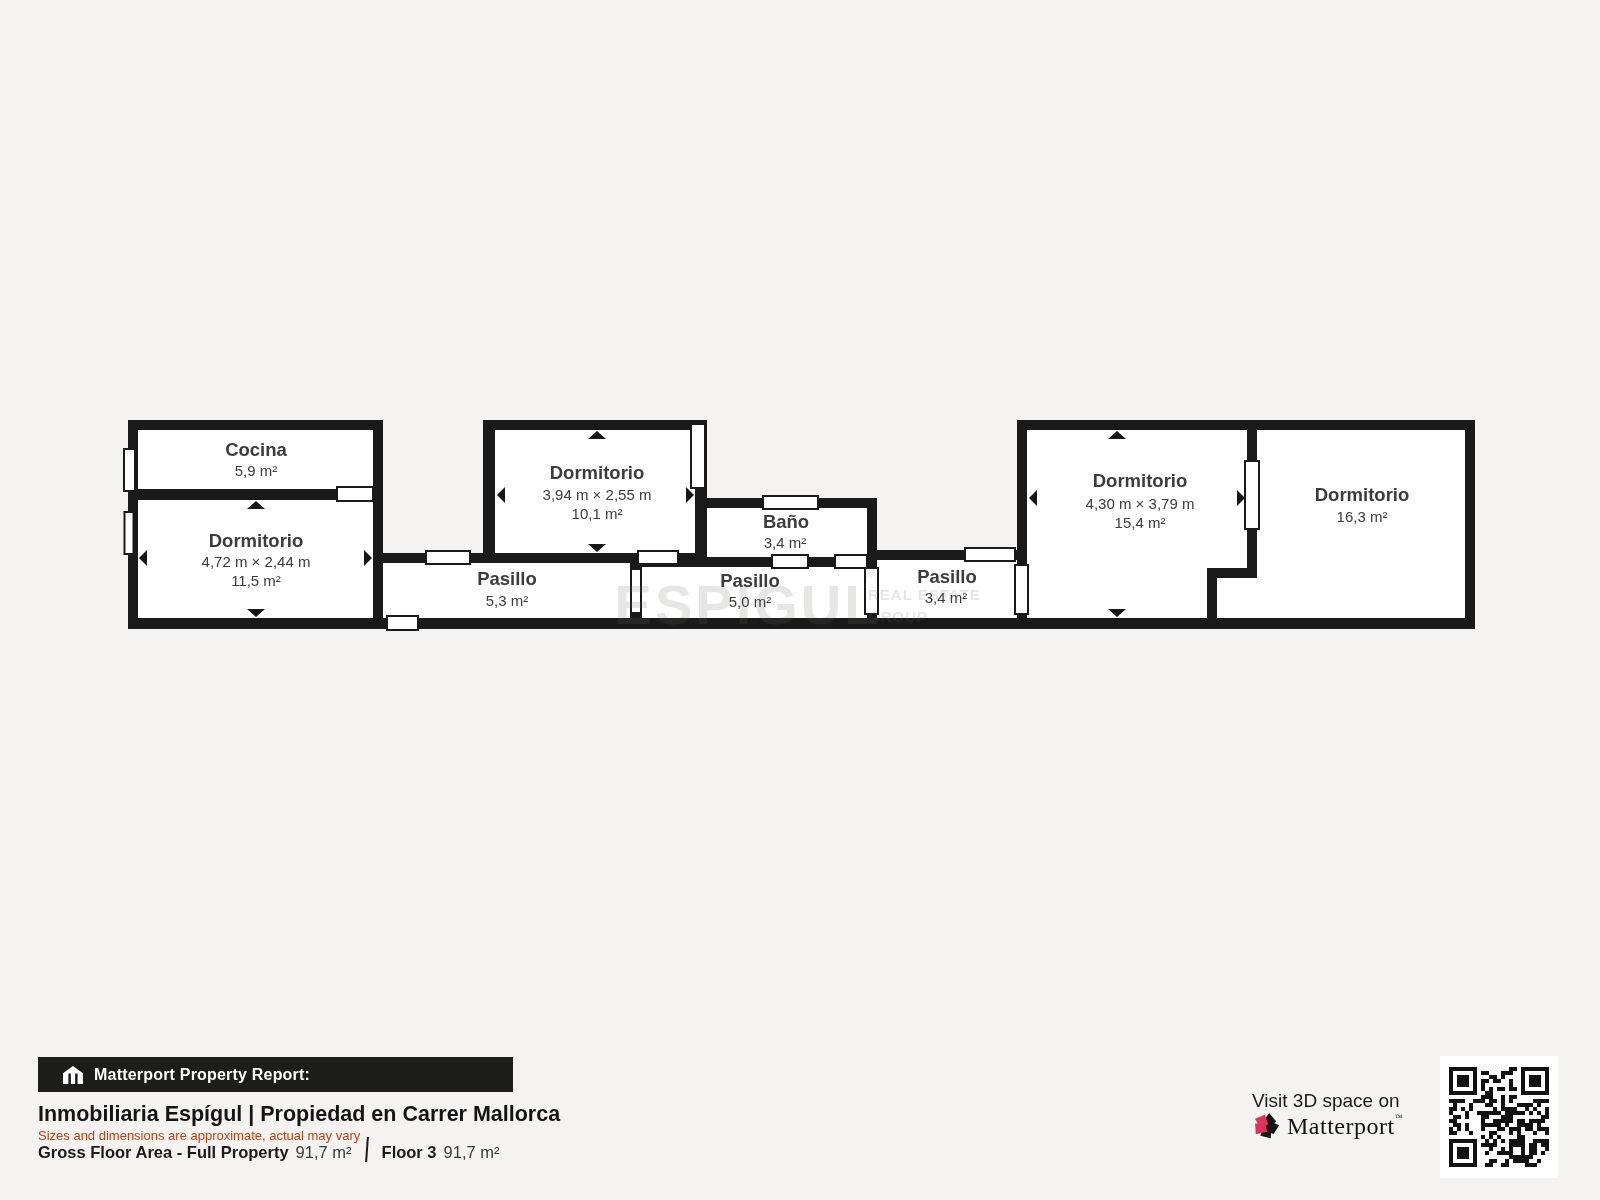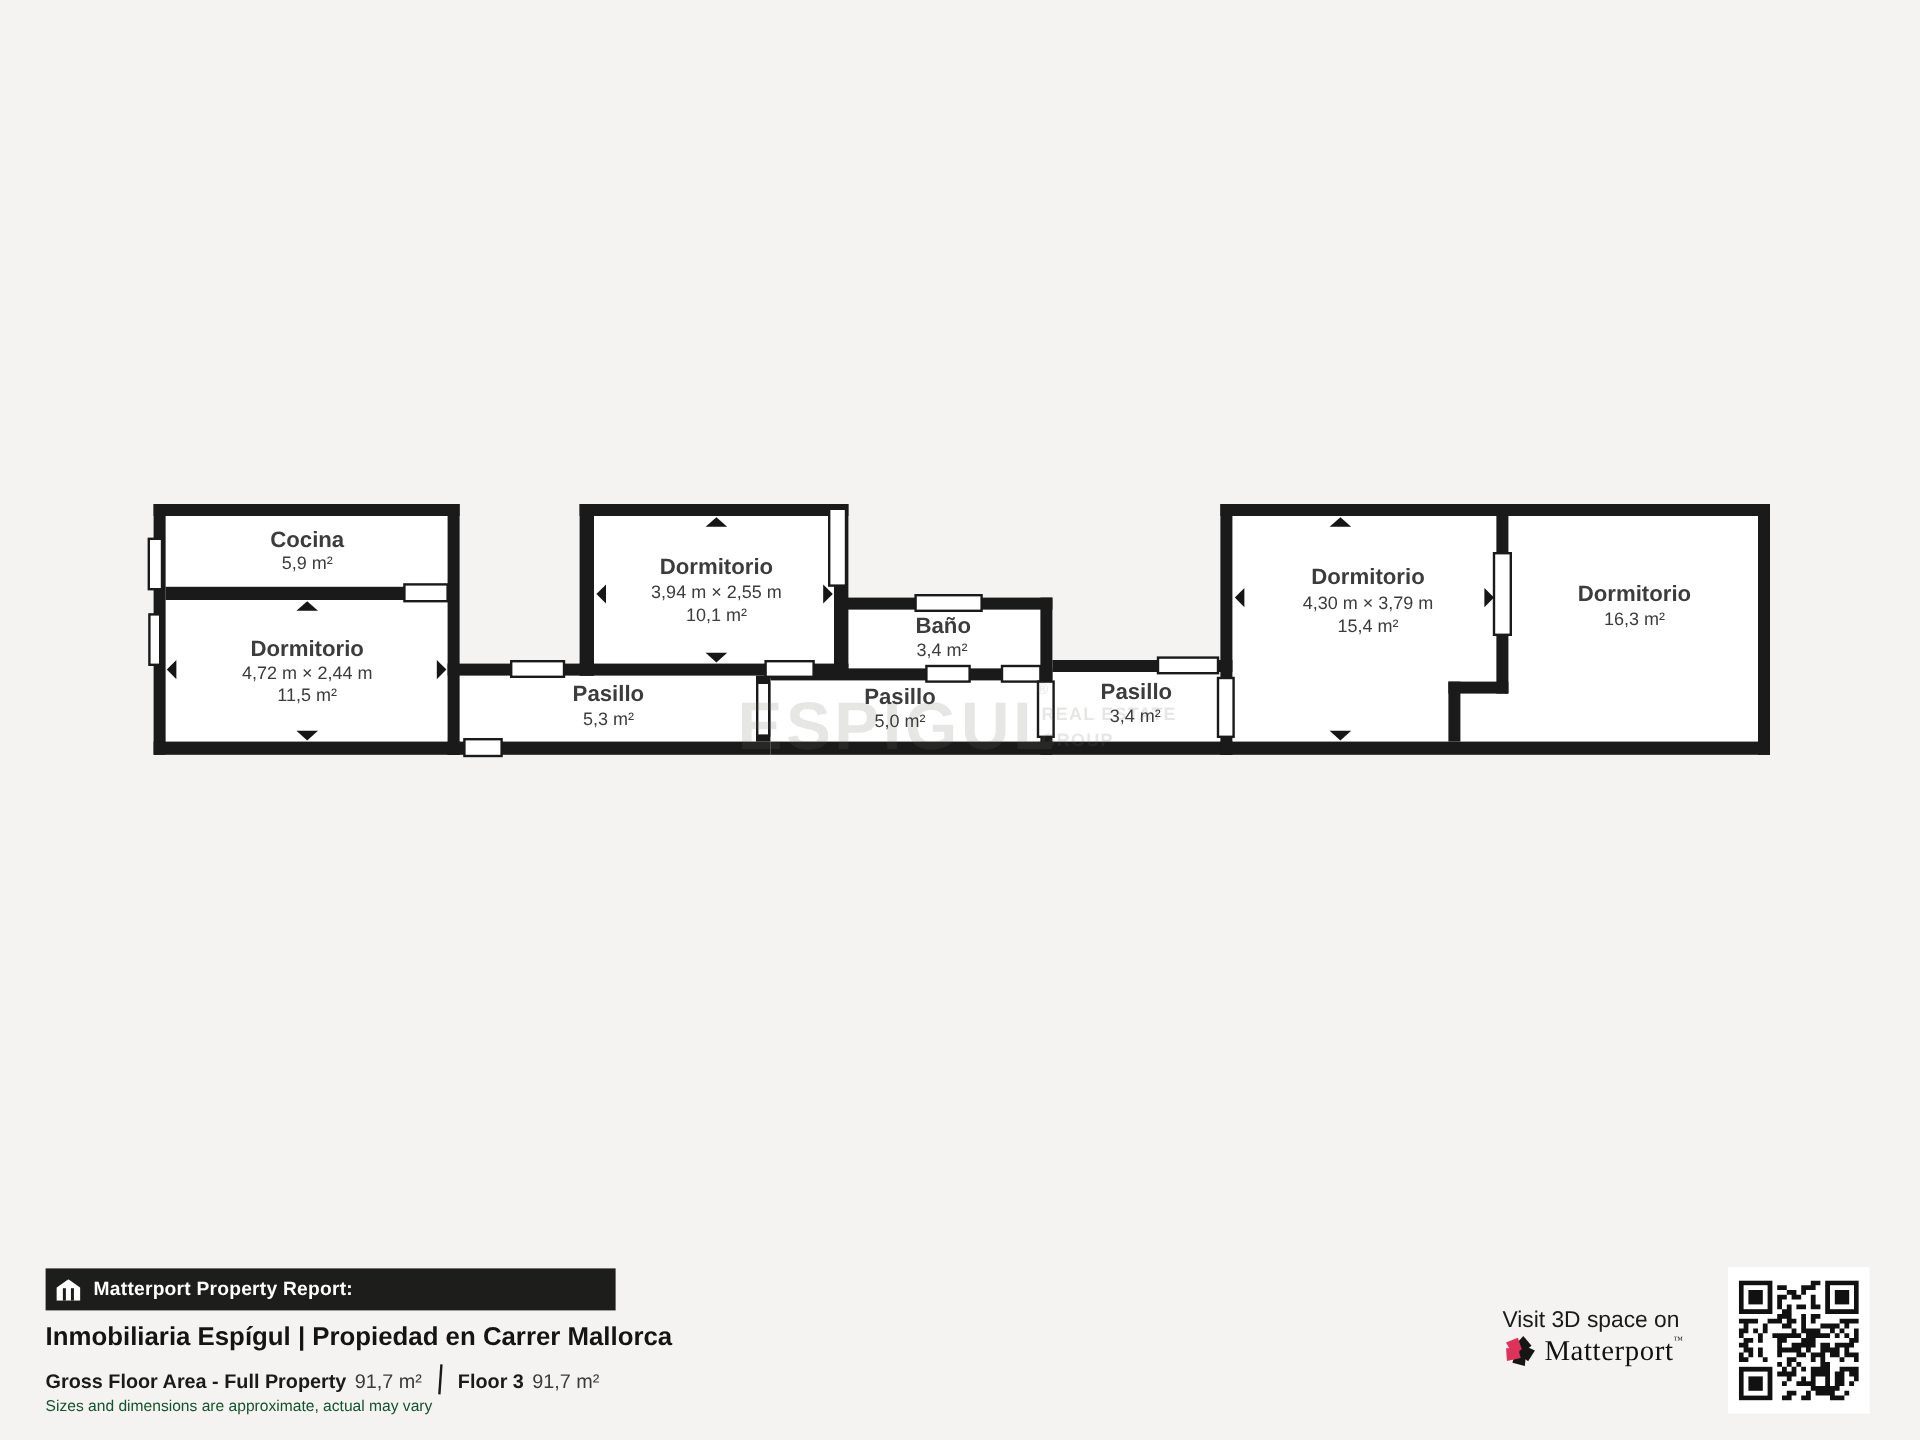--- a/index.html
+++ b/index.html
@@ -16,37 +16,37 @@
   .room-name{font-weight:bold;font-size:18.5px;fill:#3c3c3c;}
   .room-sub{font-size:15px;fill:#3c3c3c;}
   .wm-big{font-weight:bold;font-size:56px;letter-spacing:3px;}
   .wm-small{font-weight:bold;font-size:15px;letter-spacing:1px;}
   .wm-reg{font-size:13px;}
 
   
   .banner{
     position:absolute;left:38px;top:1057px;width:475px;height:35px;
     background:#1d1d1b;color:#fff;display:flex;align-items:center;
-    gap:11px;padding-left:9px;box-sizing:border-box;
+    gap:11px;padding-left:25px;box-sizing:border-box;
     font-size:16px;font-weight:bold;letter-spacing:.2px;
   }
   .prop-title{
     position:absolute;left:38px;top:1102px;
     font-size:21.5px;font-weight:bold;color:#141414;white-space:nowrap;
   }
   .gfa-line{
     position:absolute;left:38px;top:1136px;height:26px;
     display:flex;align-items:flex-end;font-size:16.5px;white-space:nowrap;
   }
   .gfa-line b{color:#1a1a1a;}
   .gfa-line .val{color:#3a3a3a;margin-left:7px;margin-top:44px;}
   .vr{width:0;height:25px;border-left:2.5px solid #1a1a1a;margin:0 14px;transform:rotate(4deg);}
   .disclaimer{
-    position:absolute;left:38px;top:1164px;
-    font-size:13px;color:#14532d;
+    position:absolute;left:38px;top:1128px;
+    font-size:13px;color:#c2410c;
   }
   .cta-text{
     position:absolute;left:1252px;top:1090px;width:192px;
     font-size:19px;color:#1a1a1a;
   }
   .cta-brand{
     position:absolute;left:1252px;top:1112px;width:192px;
     display:flex;align-items:center;justify-content:flex-start;gap:7px;
   }
   .brand-word{

